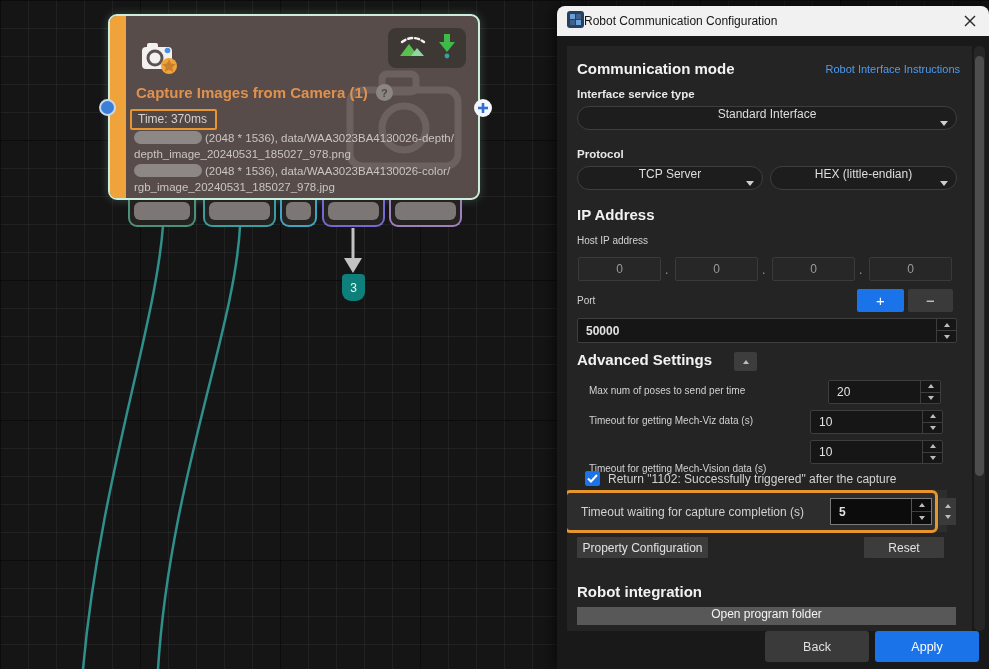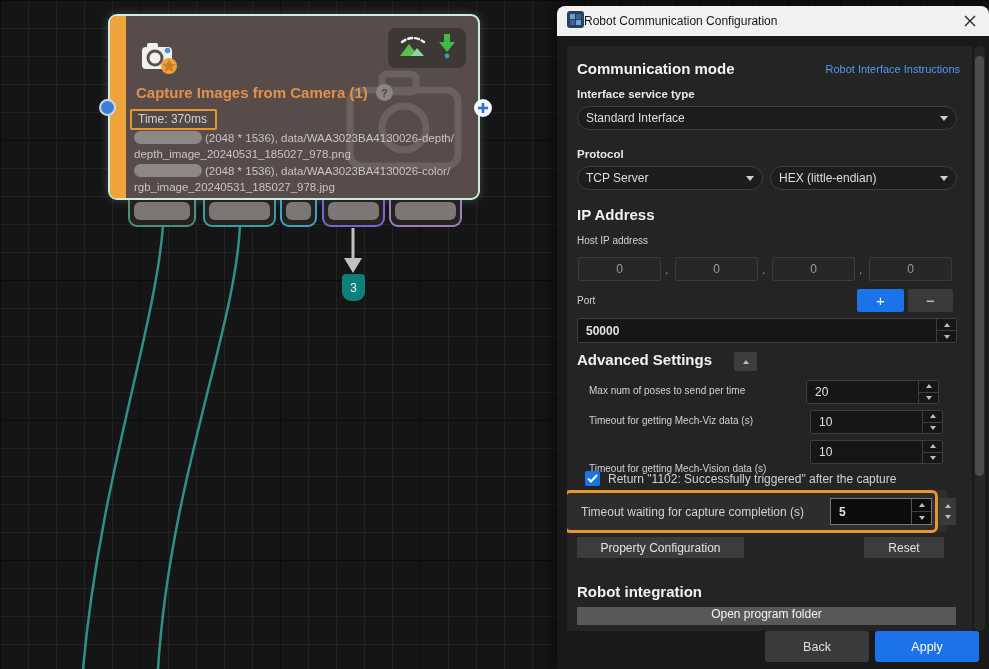--- a/index.html
+++ b/index.html
@@ -71,21 +71,21 @@
   .panel { position:absolute; left:10px; top:40px; width:405px; height:585px; background:#242424; overflow:hidden;text-align:right; }
   .scrollbar { position:absolute; left:417px; top:40px; width:11px; height:585px; background:#262626; border-radius:5px; }
   .scroll-thumb { position:absolute; left:1px; right:1px; top:10px; height:420px; background:#4d4d4d; border-radius:5px; }
 
   .h1 { position:absolute; color:#f2f2f2; font-weight:bold; font-size:15px; }
   .lbl-b { position:absolute; color:#e8e8e8; font-weight:bold; font-size:11.5px; }
   .lbl { position:absolute; color:#d2d2d2; font-size:10px; }
   .link { position:absolute; right:12px; top:17px; color:#4f9bf0; font-size:11px; cursor:pointer; }
 
   .select { position:absolute; height:24px; background:#1d1d1d; border:1px solid #3e3e3e; border-radius:12px;
-    color:#dedede; font-size:12px; display:flex; align-items:center; padding:0 8px; }
+    color:#dedede; font-size:12px; display:flex; align-items:center; padding:0 8px;flex-direction:column; }
   .select .caret { margin-left:auto; width:0; height:0; border-left:4px solid transparent;
     border-right:4px solid transparent; border-top:5px solid #cfcfcf; }
 
   .ip-input { position:absolute; width:83px; height:24px; background:#272727; border:1px solid #3a3a3a;
     border-radius:2px; color:#9a9a9a; font-size:12px; display:flex; align-items:center; justify-content:center; }
   .ip-dot { position:absolute; color:#9a9a9a; font-size:12px; }
 
   .sq-btn { position:absolute; height:23px; border-radius:2px; font-size:15px; color:#fff;
     display:flex; align-items:center; justify-content:center; cursor:pointer; }
   .btn-blue { background:#1a73e8; }
@@ -283,21 +283,21 @@
             </div>
         </div>
       </div>
 
       <div class="h1" style="left:10px; top:305px;">Advanced Settings</div>
       <div class="collapse-btn">
         <i class="tri-up"></i>
       </div>
 
       <div class="lbl" style="left:22px; top:339px;">Max num of poses to send per time</div>
-      <div class="spinbox" style="left:239px; top:334px; width:133px; height:24px;">
+      <div class="spinbox" style="left:261px; top:334px; width:113px; height:24px;">
         <span class="spin-val">20</span>
         <div class="spin-btns">
           <div class="spin-btn">
               <i class="tri-up"></i>
             </div>
           <div class="spin-btn">
               <i class="tri-down"></i>
             </div>
         </div>
       </div>
@@ -347,21 +347,21 @@
               <i class="tri-down"></i>
             </div>
         </div>
       </div>
       <div class="stray-spin">
         <i class="tri-up"></i>
           <i class="tri-down"></i>
       </div>
       <div class="hl-box"></div>
 
-      <div class="flat-btn" style="left:10px; top:491px; width:167px;">Property Configuration</div>
+      <div class="flat-btn" style="left:10px; top:491px; width:131px;">Property Configuration</div>
       <div class="flat-btn" style="left:297px; top:491px; width:80px;">Reset</div>
 
       <div class="h1" style="left:10px; top:537px;">Robot integration</div>
       <div class="wide-btn">Open program folder</div>
     </div>
 
     <div class="scrollbar">
       <div class="scroll-thumb"></div>
     </div>
 

